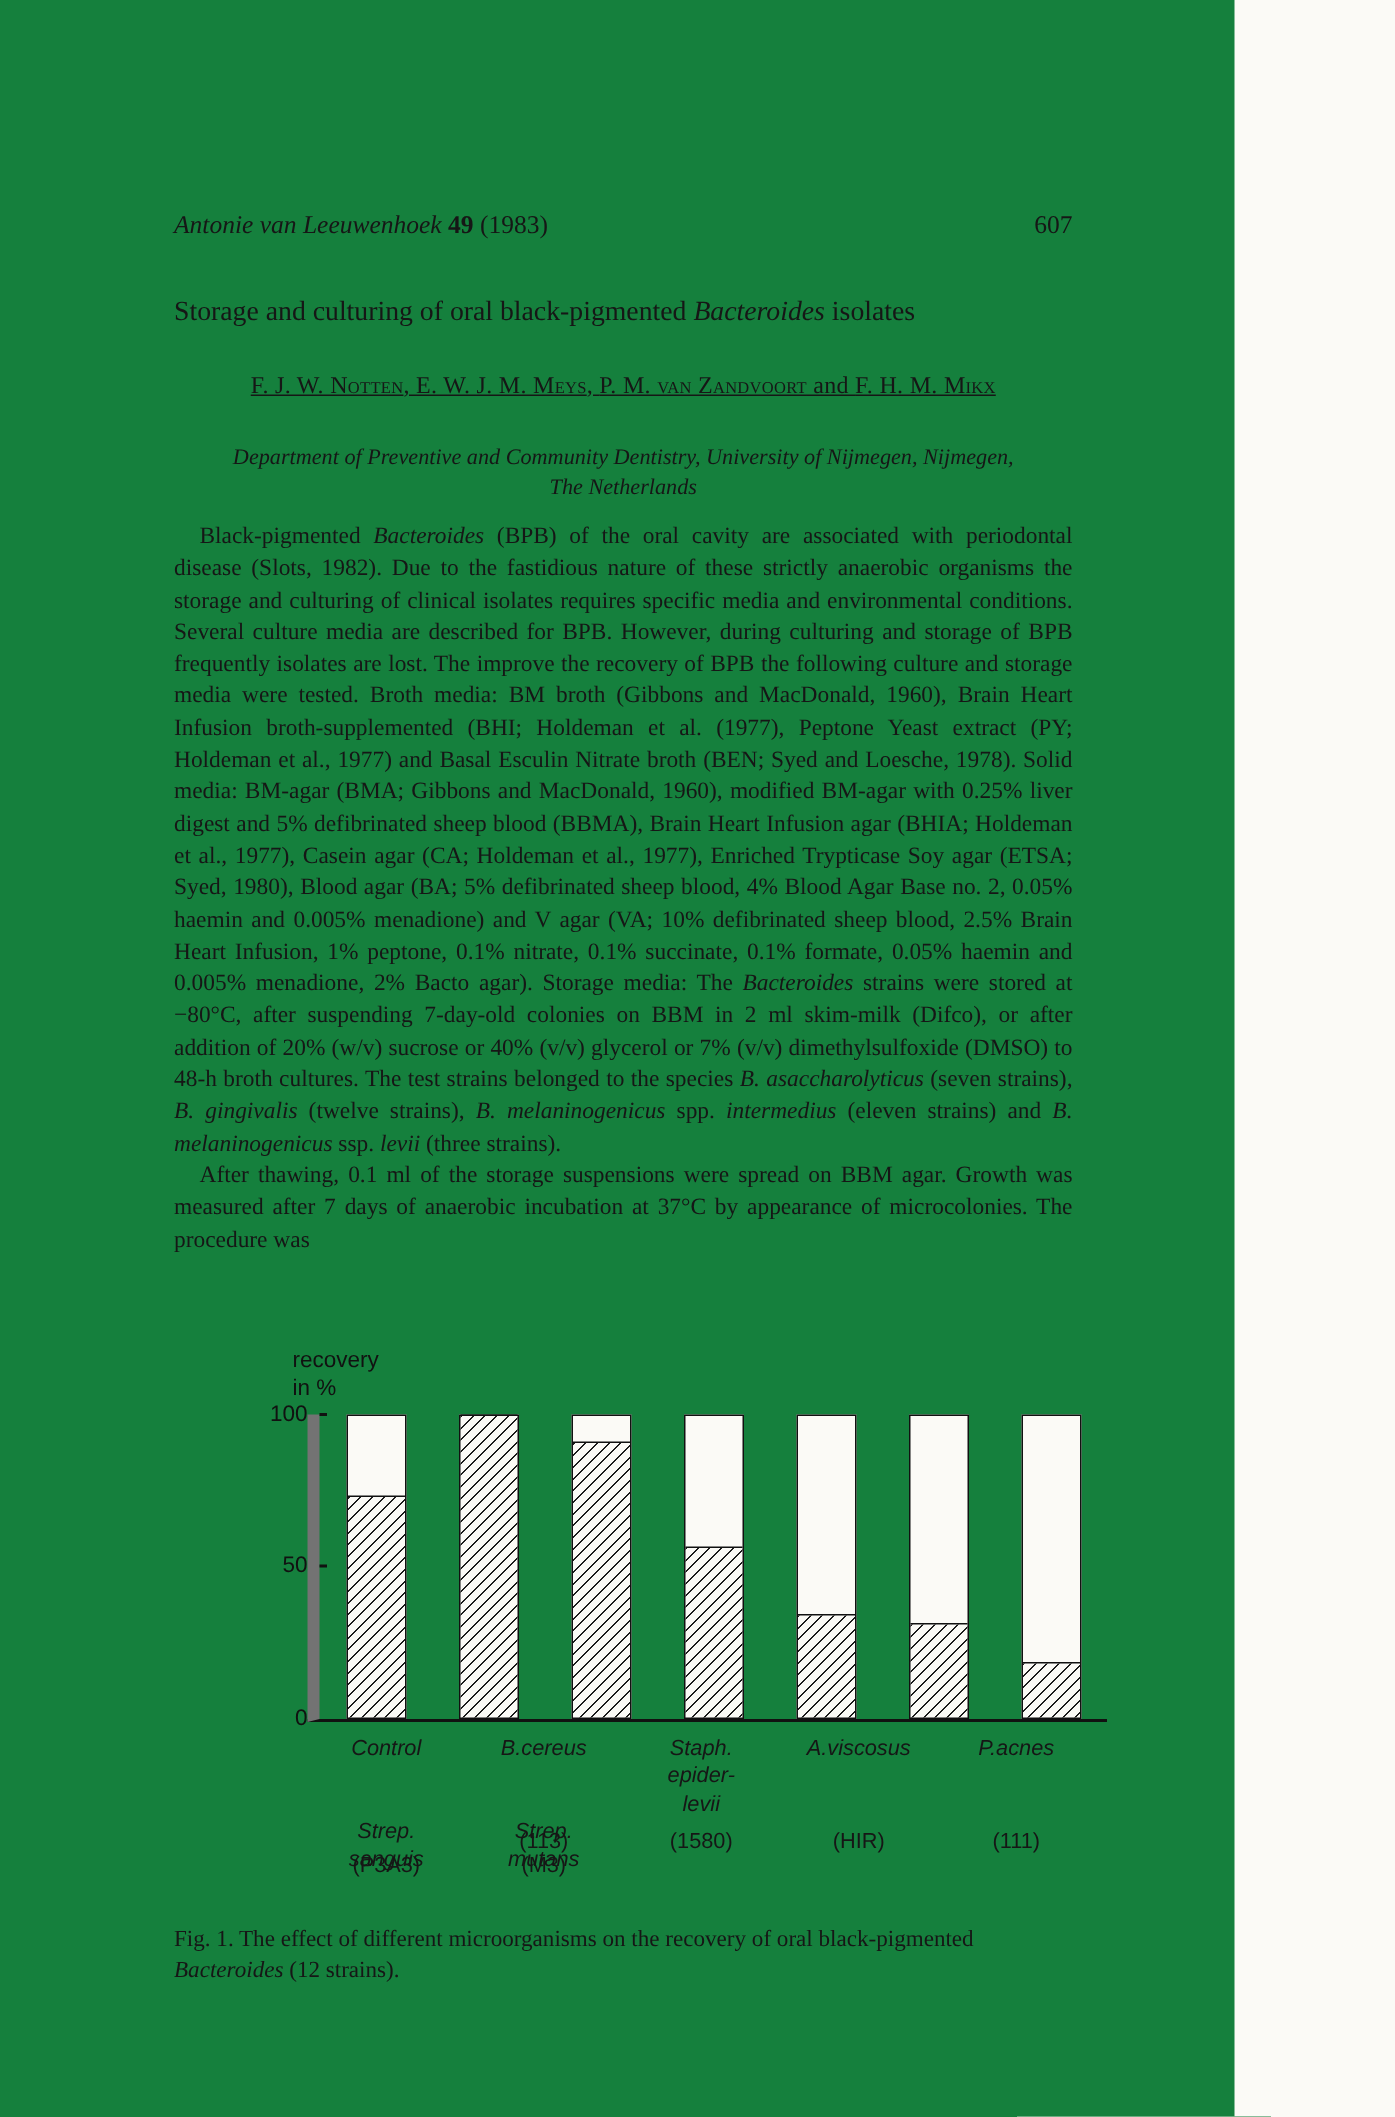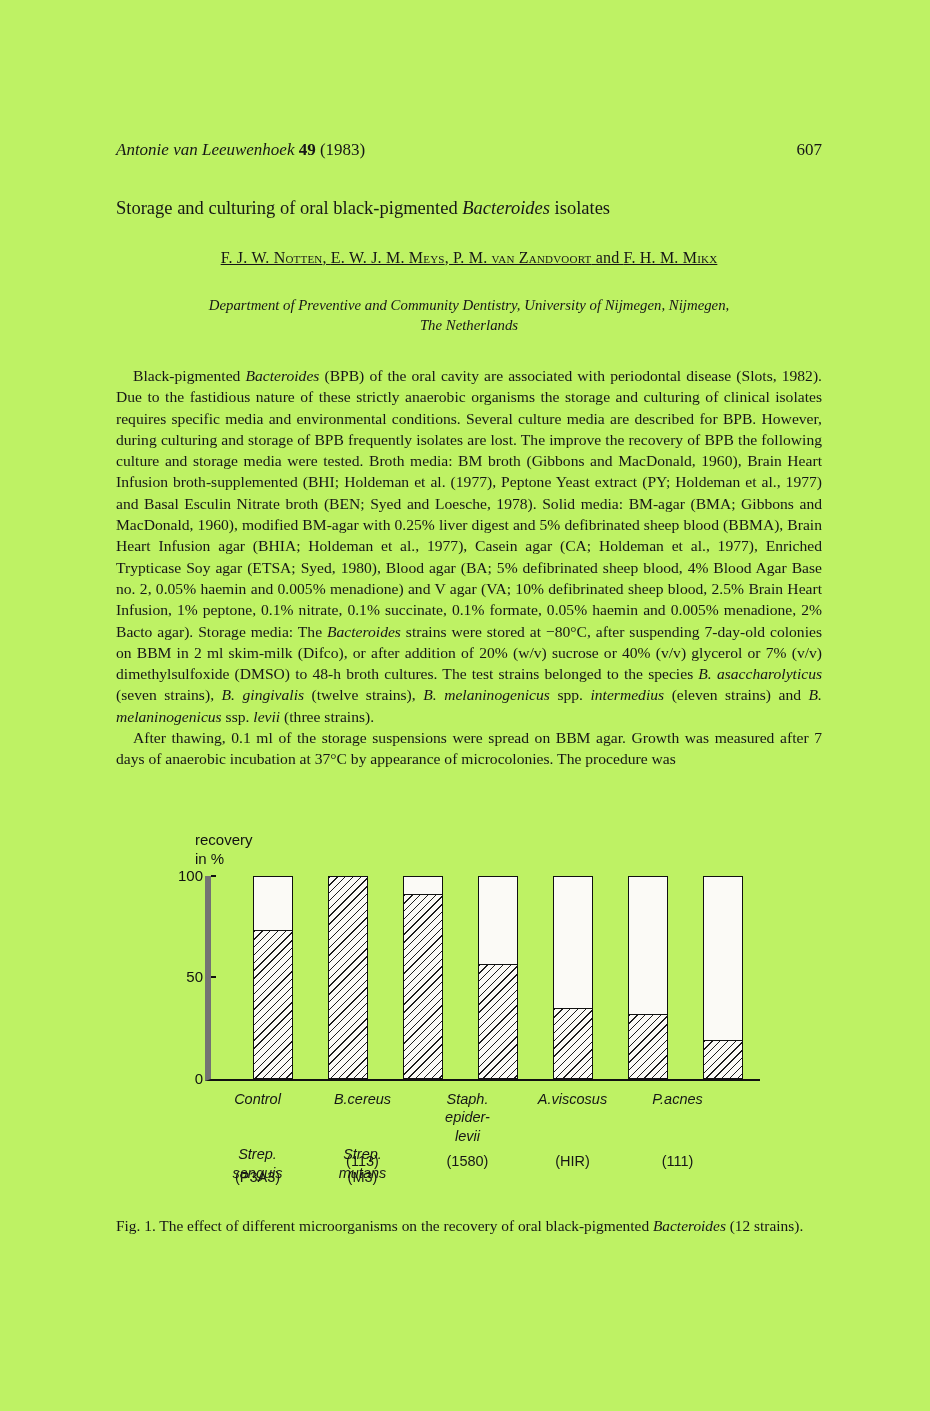--- a/index.html
+++ b/index.html
@@ -5,23 +5,23 @@
   html,body{margin:0;padding:0;}
   body{
     width:930px;height:1411px;
     background:#fbfaf6;
     font-family:"Liberation Serif",serif;
     color:#161616;
     overflow:hidden;
   }
   .page{
     box-sizing:border-box;
-    width:930px;height:1411px;
+    width:823px;height:1411px;
     padding:140px 108px 0 116px;
-    background:#bef264;
+    background:#15803d;
   }
   .running-head{
     display:flex;justify-content:space-between;align-items:baseline;
     font-size:17px;
   }
   .running-head b{font-weight:bold;}
   .title{
     margin:38px 0 0 0;
     font-size:18.5px;font-weight:normal;
   }
@@ -34,21 +34,21 @@
   }
   .sc{font-variant:small-caps;}
   .affiliation{
     margin-top:28px;
     text-align:center;
     font-style:italic;
     font-size:14.8px;
     line-height:20px;
   }
   .bodytext{
-    margin-top:30px;
+    margin-top:12px;
     font-size:15.6px;
     line-height:21.3px;
     text-align:justify;
   }
   .bodytext p{margin:0;text-indent:17px;}
   
   .figure{
     margin:60px 0 0 79px;
     width:620px;
     height:345px;
@@ -56,24 +56,23 @@
     font-family:"Liberation Sans",sans-serif;
   }
   .axis-label{
     font-size:15px;line-height:19px;color:#111;
   }
   .plot{
     position:relative;
     margin-left:10px;
     margin-top:8px;
     width:525px;height:203px;
-    border-left:6px solid #737373;
+    border-left:8px solid #737373;
     border-bottom:2px solid #111;
     box-sizing:content-box;
-    padding-left:24px;
   }
   .ytick{
     position:absolute;
     left:-40px;width:32px;
     text-align:right;
     font-size:15px;color:#111;
   }
   .tickmark{
     position:absolute;
     left:0;width:5px;height:2px;background:#111;

